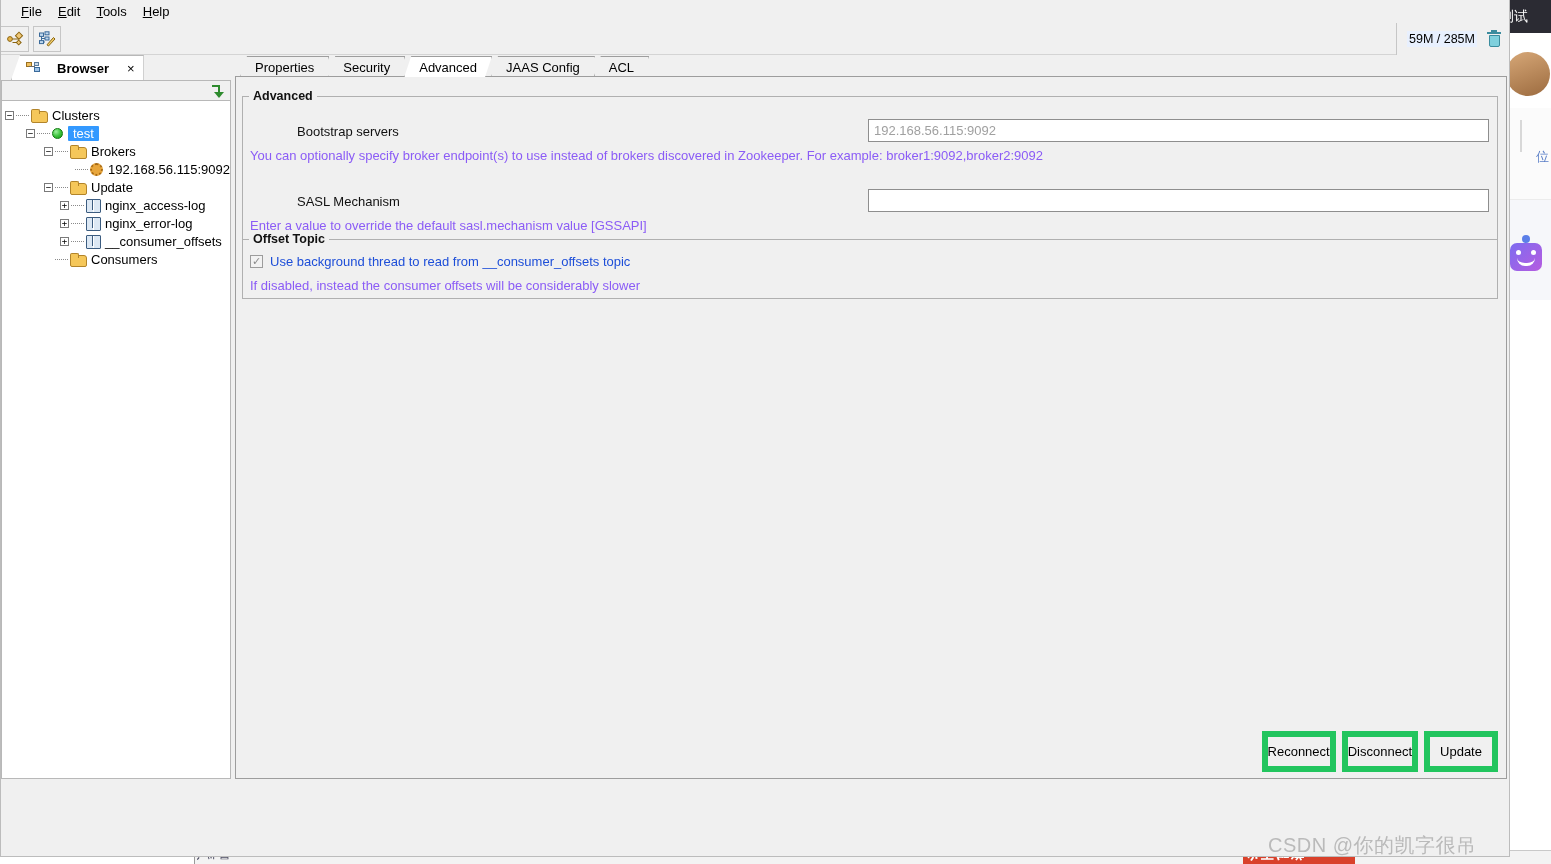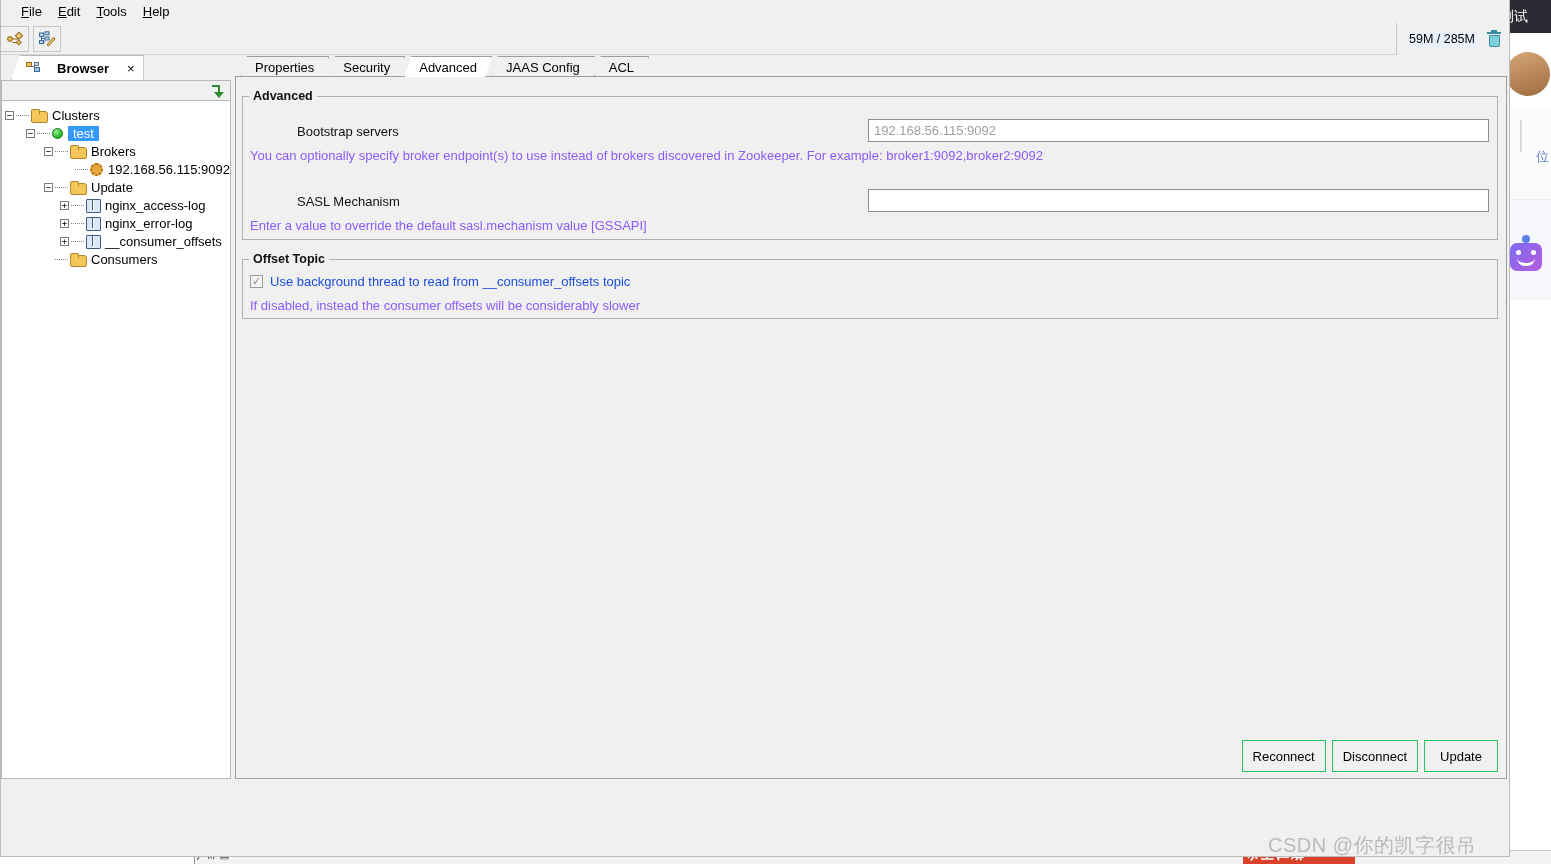--- a/index.html
+++ b/index.html
@@ -279,22 +279,22 @@
     display: flex; align-items: center; justify-content: center;
     font-size: 11px; color: #8a8a8a; line-height: 1; flex: 0 0 auto;
   }
   .cbx-label { font-size: 13px; color: #1d4ed8; white-space: nowrap; }
 
   
   #button-bar {
     position: absolute; right: 8px; bottom: 6px; display: flex; gap: 6px;
   }
   .btn {
-    height: 32px; min-width: 74px; padding: 0 10px; background: #f0f0f0;
-    border: 1px solid #22c55e; font-size: 13px; display: flex;
+    height: 41px; min-width: 74px; padding: 0 0; background: #f0f0f0;
+    border: 6px solid #22c55e; font-size: 13px; display: flex;
     align-items: center; justify-content: center; cursor: default; color: #000;
   }
 
   
   #watermark {
     position: absolute; left: 1268px; top: 832px; width: 283px; height: 32px;
     pointer-events: none; overflow: hidden;
   }
   #watermark span {
     position: absolute; left: 0; top: 0; font-size: 20px; color: rgba(120,120,120,.45);
@@ -496,21 +496,21 @@
           <div class="tf placeholder" style="left:625px; right:8px; top:22px;">192.168.56.115:9092</div>
 
           <span class="row-desc" style="left:7px; top:51px;">You can optionally specify broker endpoint(s) to use instead of brokers discovered in Zookeeper. For example: broker1:9092,broker2:9092</span>
 
           <span class="row-label" style="left:7px; top:97px;">SASL Mechanism</span>
           <div class="tf" style="left:625px; right:8px; top:92px;"></div>
 
           <span class="row-desc" style="left:7px; top:121px;">Enter a value to override the default sasl.mechanism value [GSSAPI]</span>
         </div>
 
-        <div class="group" style="left:6px; top:182px; right:8px; height:60px;">
+        <div class="group" style="left:6px; top:162px; right:8px; height:60px;">
           <span class="grp-title">Offset Topic</span>
 
           <div class="cbx-row" style="left:7px; top:14px;">
             <span class="cbx">✓</span>
             <span class="cbx-label">Use background thread to read from __consumer_offsets topic</span>
           </div>
 
           <span class="row-desc" style="left:7px; top:38px;">If disabled, instead the consumer offsets will be considerably slower</span>
         </div>
 

